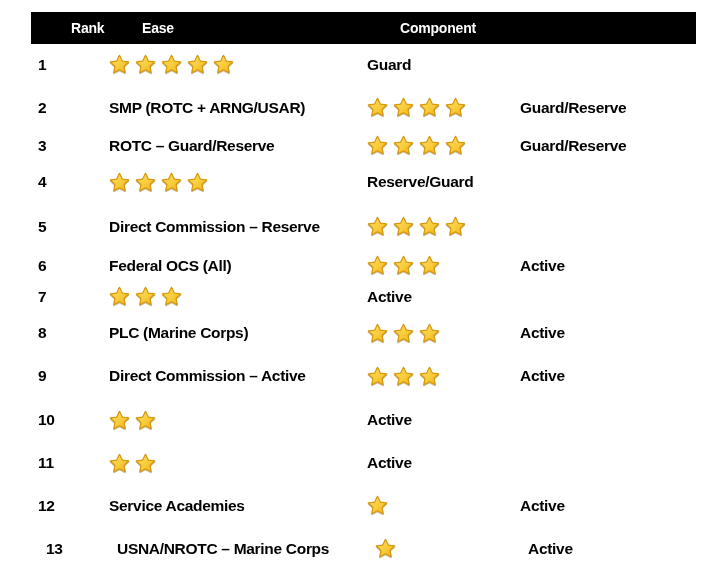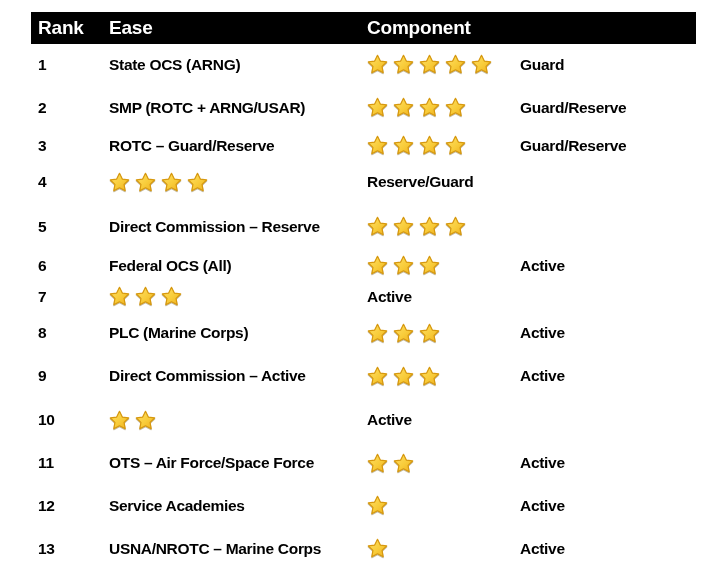--- a/index.html
+++ b/index.html
@@ -23,22 +23,23 @@
     grid-template-columns: 78px 258px 153px 1fr;
     align-items: center;
   }
   .header-row {
     height: 32px;
     background: #000000;
     color: #ffffff;
   }
   .header-cell {
     font-weight: 700;
-    font-size: 19px;
+    font-size: 14px;
     letter-spacing: -0.2px;
+    margin-left: 33px;
   }
   .cell-rank { padding-left: 7px; }
   .body-row {
     color: #000000;
   }
   .body-cell {
     font-weight: 700;
     font-size: 15.5px;
     letter-spacing: -0.3px;
   }
@@ -58,21 +59,20 @@
 
 <div class="table">
   <div class="grid-row header-row">
     <div class="header-cell cell-rank">Rank</div>
     <div class="header-cell">Ease</div>
     <div class="header-cell">Component</div>
   </div>
   <div id="table-body">
   <div class="grid-row body-row" style="height: 41px;">
     <div class="body-cell cell-rank">1</div>
-    <div class="body-cell">State OCS (ARNG)</div>
     <div class="stars" aria-label="5 star rating">
   <svg class="star" viewBox="0 0 24 24" xmlns="http://www.w3.org/2000/svg">
     <defs>
       <linearGradient id="starGrad" x1="0" y1="0" x2="1" y2="1">
         <stop offset="0" stop-color="#FFE066"></stop>
         <stop offset="0.55" stop-color="#F8CC3A"></stop>
         <stop offset="1" stop-color="#EFAE1D"></stop>
       </linearGradient>
     </defs>
     <path d="M12 1.5 L15.23 8.05 L22.46 9.1 L17.23 14.2 L18.47 21.4 L12 18 L5.53 21.4 L6.77 14.2 L1.54 9.1 L8.77 8.05 Z" fill="url(#starGrad)" stroke="#D7990F" stroke-width="1.4" stroke-linejoin="round"></path>
@@ -509,21 +509,20 @@
       </linearGradient>
     </defs>
     <path d="M12 1.5 L15.23 8.05 L22.46 9.1 L17.23 14.2 L18.47 21.4 L12 18 L5.53 21.4 L6.77 14.2 L1.54 9.1 L8.77 8.05 Z" fill="url(#starGrad)" stroke="#D7990F" stroke-width="1.4" stroke-linejoin="round"></path>
   </svg>
 </div>
     <div class="body-cell">Active</div>
   </div>
 
   <div class="grid-row body-row" style="height: 42px;">
     <div class="body-cell cell-rank">11</div>
-    <div class="body-cell">OTS – Air Force/Space Force</div>
     <div class="stars" aria-label="2 star rating">
   <svg class="star" viewBox="0 0 24 24" xmlns="http://www.w3.org/2000/svg">
     <defs>
       <linearGradient id="starGrad" x1="0" y1="0" x2="1" y2="1">
         <stop offset="0" stop-color="#FFE066"></stop>
         <stop offset="0.55" stop-color="#F8CC3A"></stop>
         <stop offset="1" stop-color="#EFAE1D"></stop>
       </linearGradient>
     </defs>
     <path d="M12 1.5 L15.23 8.05 L22.46 9.1 L17.23 14.2 L18.47 21.4 L12 18 L5.53 21.4 L6.77 14.2 L1.54 9.1 L8.77 8.05 Z" fill="url(#starGrad)" stroke="#D7990F" stroke-width="1.4" stroke-linejoin="round"></path>
@@ -554,21 +553,21 @@
         <stop offset="0.55" stop-color="#F8CC3A"></stop>
         <stop offset="1" stop-color="#EFAE1D"></stop>
       </linearGradient>
     </defs>
     <path d="M12 1.5 L15.23 8.05 L22.46 9.1 L17.23 14.2 L18.47 21.4 L12 18 L5.53 21.4 L6.77 14.2 L1.54 9.1 L8.77 8.05 Z" fill="url(#starGrad)" stroke="#D7990F" stroke-width="1.4" stroke-linejoin="round"></path>
   </svg>
 </div>
     <div class="body-cell">Active</div>
   </div>
 
-  <div class="grid-row body-row" style="height: 43px;">
+  <div class="grid-row body-row" style="height: 43px; margin-left: 8px;">
     <div class="body-cell cell-rank">13</div>
     <div class="body-cell">USNA/NROTC – Marine Corps</div>
     <div class="stars" aria-label="1 star rating">
   <svg class="star" viewBox="0 0 24 24" xmlns="http://www.w3.org/2000/svg">
     <defs>
       <linearGradient id="starGrad" x1="0" y1="0" x2="1" y2="1">
         <stop offset="0" stop-color="#FFE066"></stop>
         <stop offset="0.55" stop-color="#F8CC3A"></stop>
         <stop offset="1" stop-color="#EFAE1D"></stop>
       </linearGradient>

